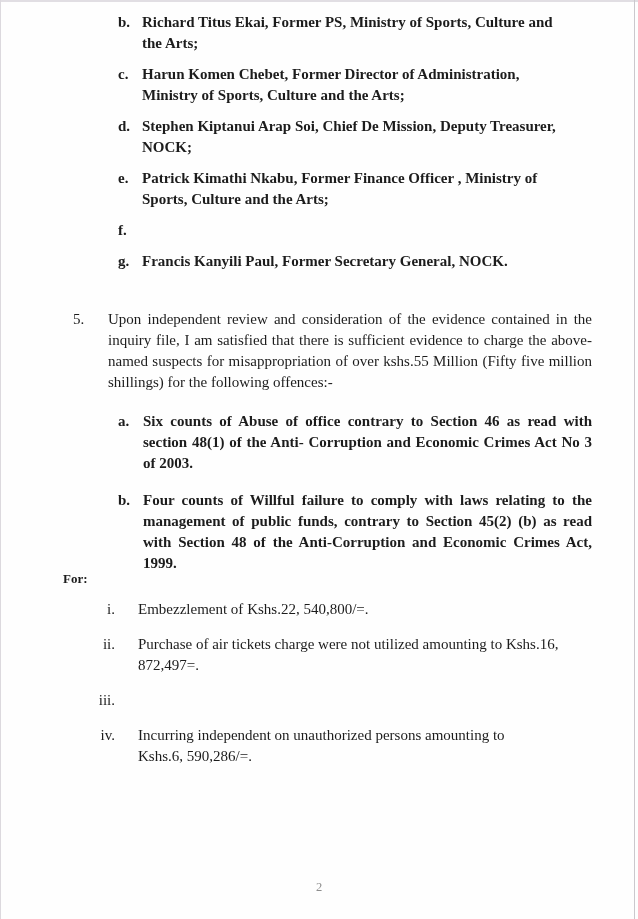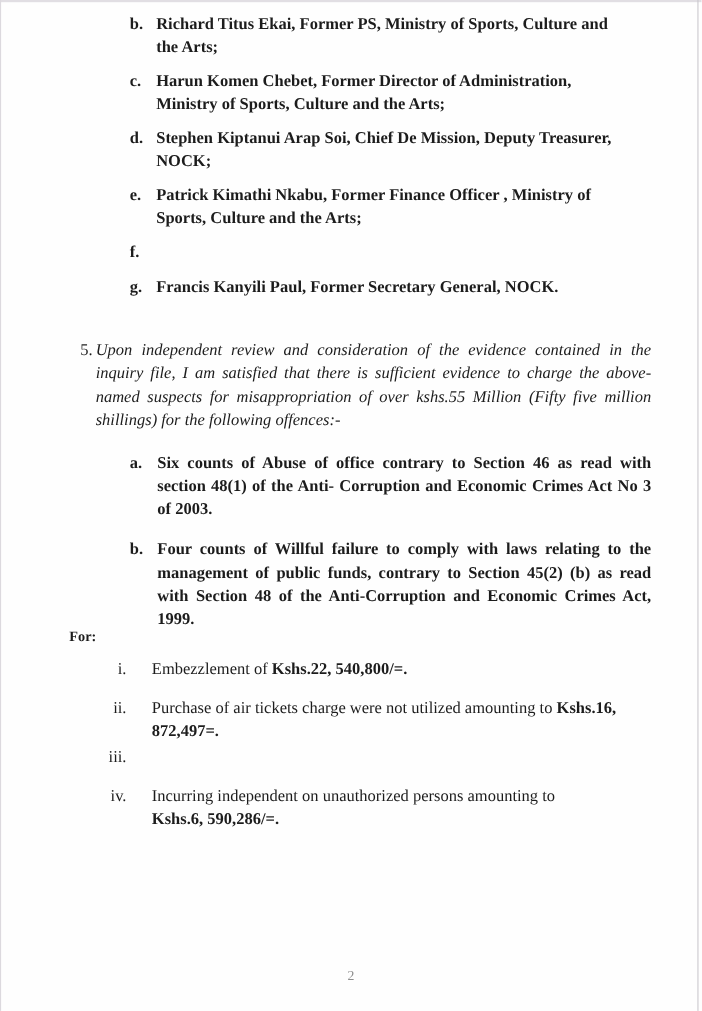--- a/index.html
+++ b/index.html
@@ -19,57 +19,57 @@
     position:absolute;top:0;left:0;width:1px;height:919px;
     background:#dcd9de;
   }
   .right-edge{
     position:absolute;top:0;left:634px;width:1px;height:919px;
     background:#cbc8cd;
   }
   .doc-li{display:flex;line-height:21px;font-size:15px;}
   .li-label{flex:0 0 24px;}
   .li-text{white-space:pre-line;}
-  .b{font-weight:bold;}
+  .b{font-weight:normal;}
 
   
   .suspect-list{
     position:absolute;top:12px;left:118px;width:480px;
     font-weight:bold;
   }
   .suspect-list .doc-li{margin-bottom:10px;}
 
   
   .para5{
     position:absolute;top:309px;left:73px;width:519px;
     font-size:15px;line-height:21px;
   }
   .para5 .num{position:absolute;left:0;top:0;}
-  .para5 .ptext{margin-left:14px;text-align:justify;font-style:italic;}
+  .para5 .ptext{margin-left:35px;text-align:justify;}
 
   
   .offence-list{
     position:absolute;top:411px;left:118px;width:474px;
     font-weight:bold;
   }
   .offence-list .doc-li{margin-bottom:16px;}
   .offence-list .li-label{flex:0 0 25px;}
   .offence-list .li-text{white-space:normal;text-align:justify;}
 
   .for-heading{
     position:absolute;top:568px;left:63px;
     font-size:13px;font-weight:bold;line-height:21px;
   }
 
   
   .amount-list{
     position:absolute;top:599px;left:85px;width:510px;
   }
   .amount-list .doc-li{margin-bottom:14px;}
-  .amount-list .doc-li:nth-child(2){margin-bottom:3px;}
+  .amount-list .doc-li:nth-child(2){margin-bottom:14px;}
   .amount-list .li-label{flex:0 0 30px;text-align:right;margin-right:23px;}
 
   .page-number{
     position:absolute;top:880px;left:0;width:638px;
     text-align:center;font-size:12.5px;color:#8d8d8d;
   }
 </style>
 </head>
 <body>
 

